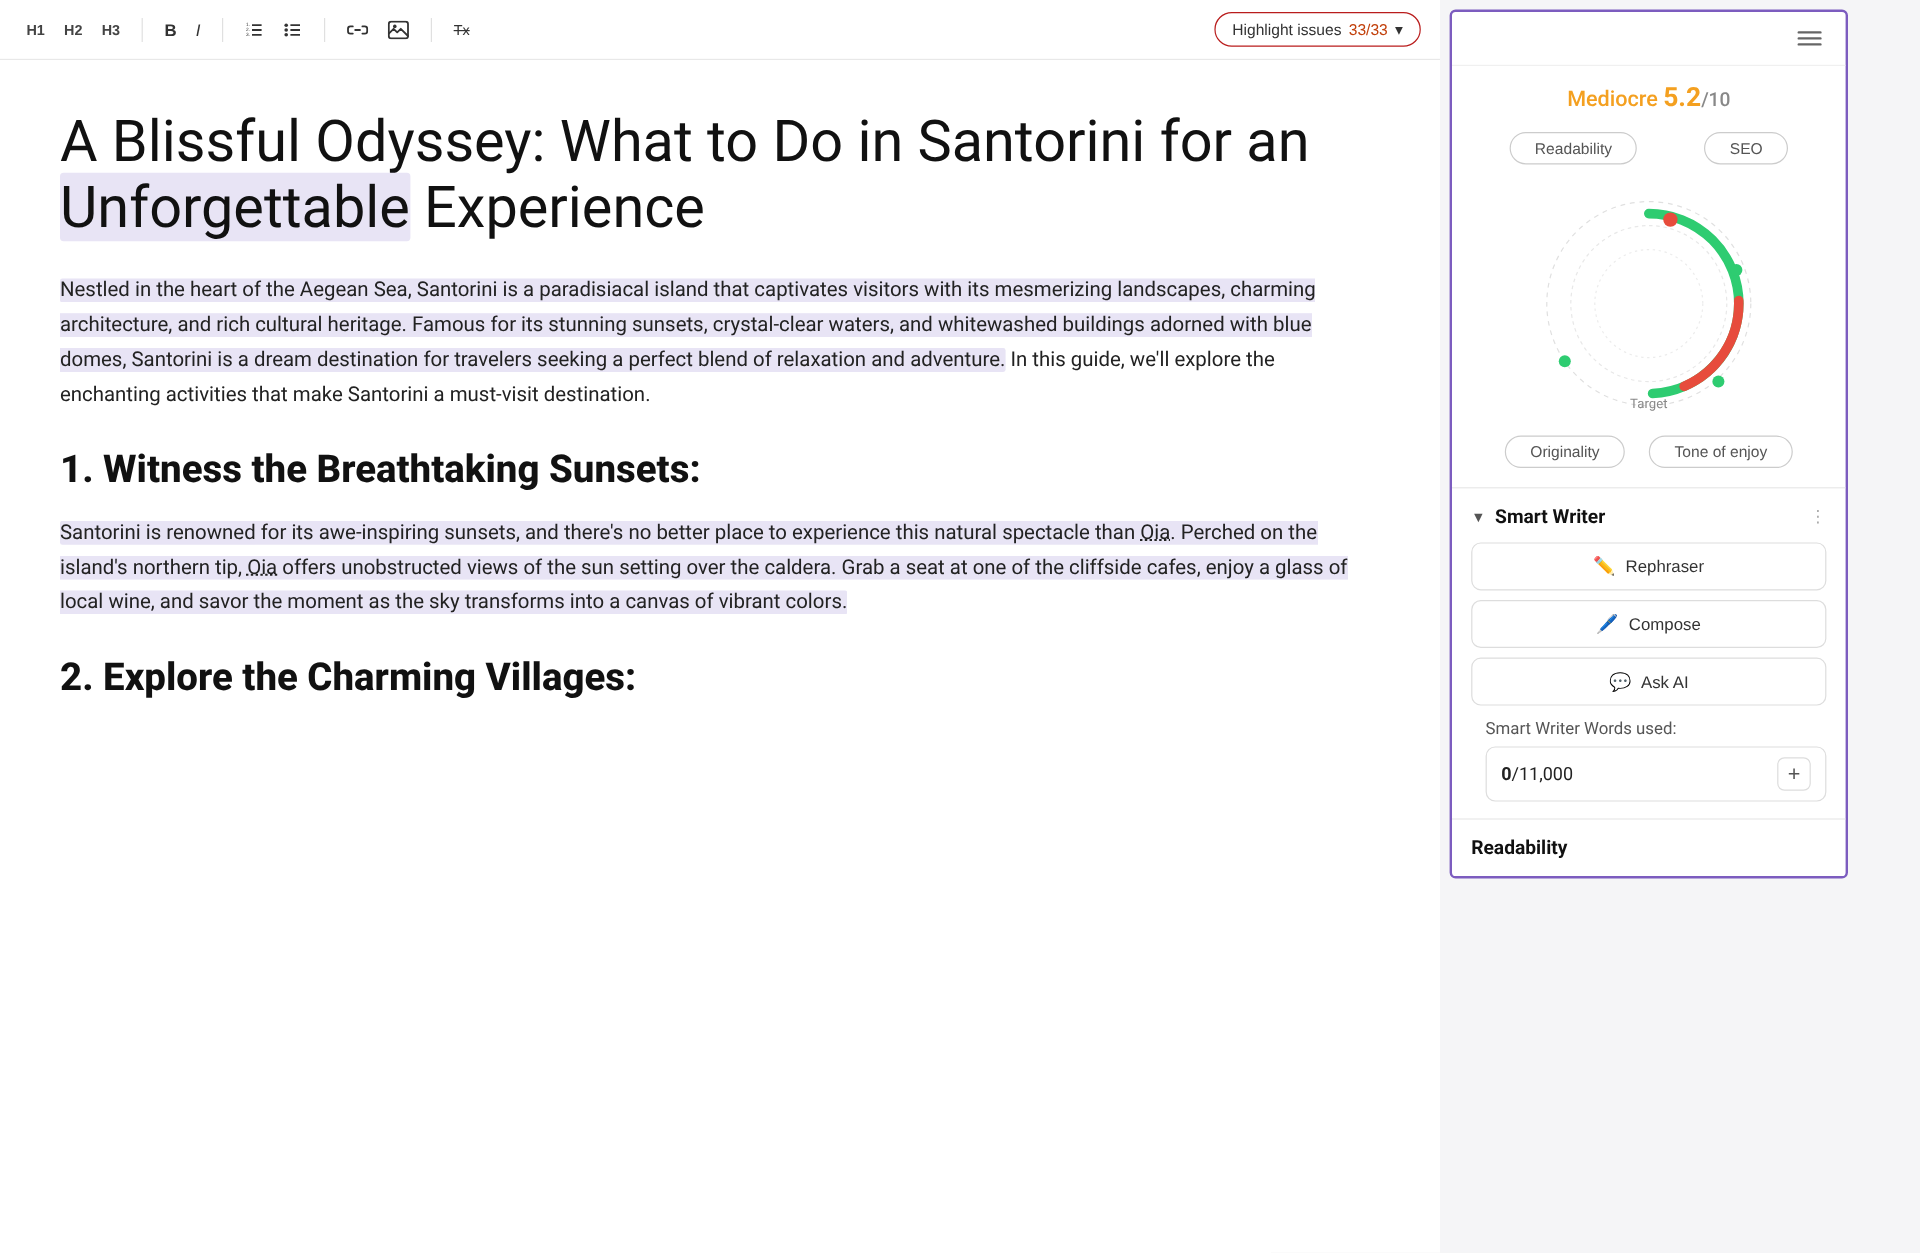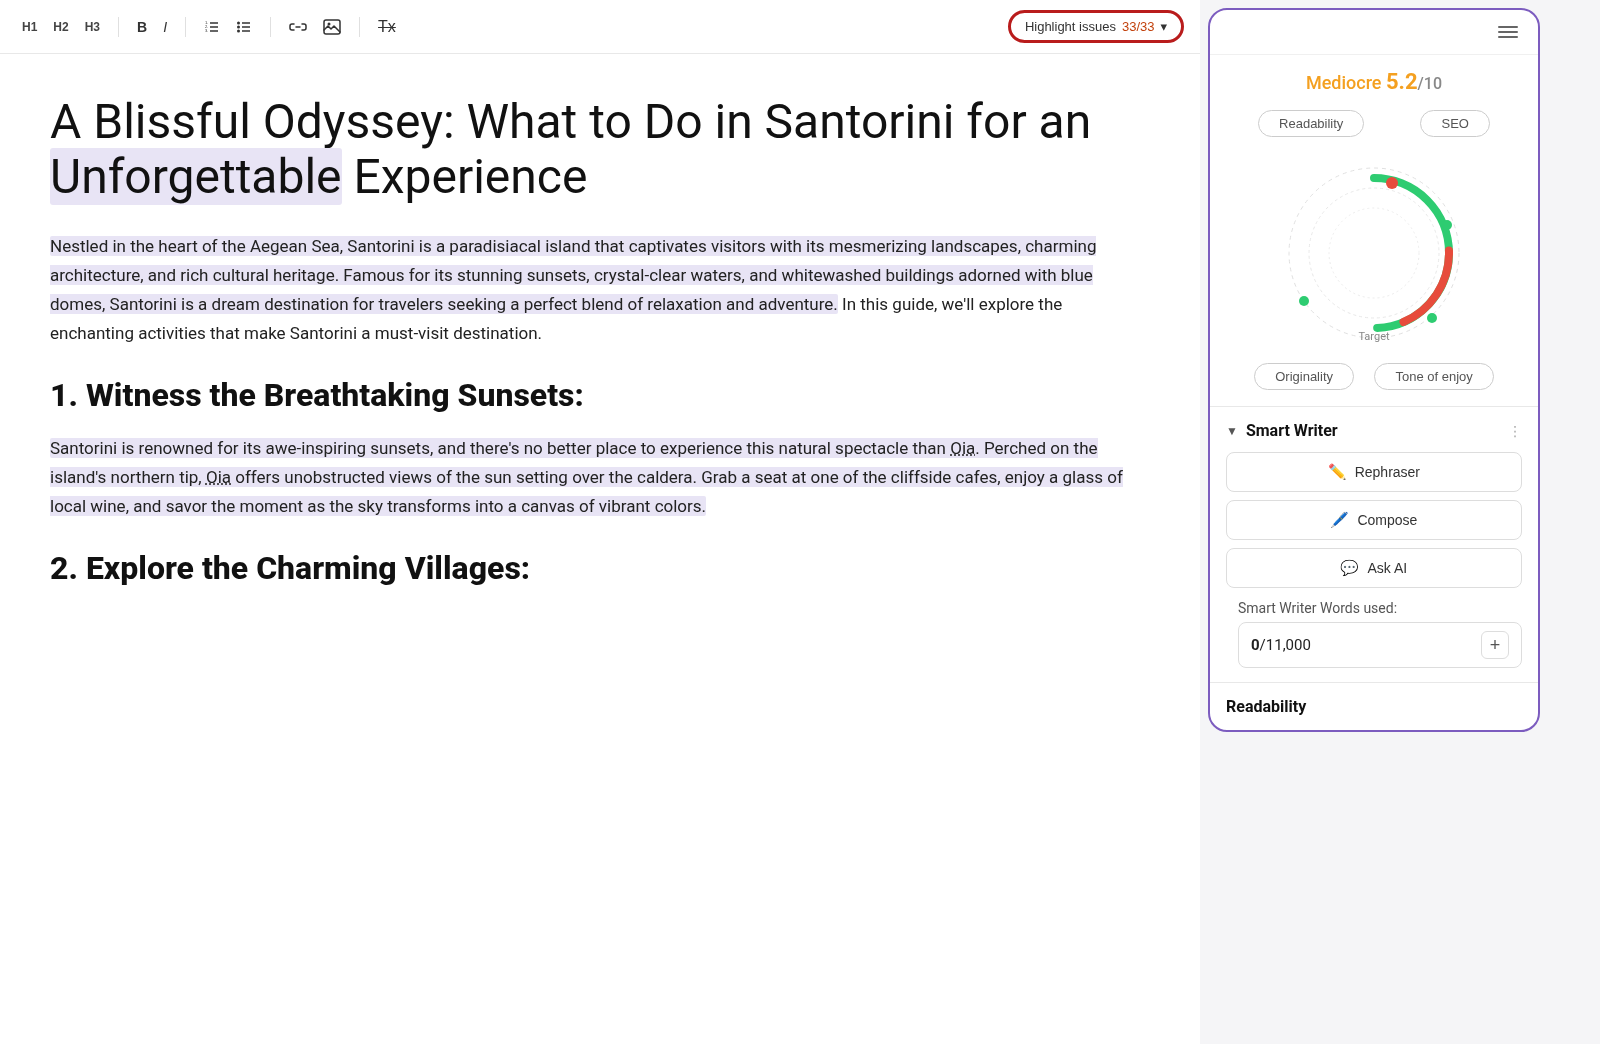--- a/index.html
+++ b/index.html
@@ -50,21 +50,21 @@
       height: 20px;
       background: #e0e0e0;
       margin: 0 4px;
     }
 
     .highlight-btn {
       margin-left: auto;
       display: flex;
       align-items: flex-start;
       gap: 6px;
-      border: 3px solid #b91c1c;
+      border: 1px solid #b91c1c;
       border-radius: 20px;
       padding: 6px 14px;
       background: #fff;
       cursor: pointer;
       font-size: 13px;
       color: #333;
     }
 
     .highlight-btn .count { color: #c2410c; font-weight: 500; }
 
@@ -111,21 +111,21 @@
     }
 
     
     .sidebar {
       width: 332px;
       background: #fff;
       display: flex;
       flex-direction: column;
       border: 2px solid #7c5cbf;
       margin: 8px;
-      border-radius: 19px;
+      border-radius: 5px;
       overflow: hidden;
     }
 
     .sidebar-header {
       display: flex;
       align-items: center;
       justify-content: flex-end;
       padding: 12px 16px;
       border-bottom: 1px solid #f0f0f0;
     }
@@ -385,21 +385,21 @@
         </button>
         <button class="toolbar-btn">
           <svg width="18" height="16" viewBox="0 0 18 16" fill="none">
               <rect x="1" y="1" width="16" height="14" rx="2" stroke="#333" stroke-width="1.5"></rect>
               <circle cx="6" cy="5" r="1.5" fill="#333"></circle>
               <path d="M1 11L5 7L8 10L11 7L17 13" stroke="#333" stroke-width="1.5" stroke-linecap="round" stroke-linejoin="round"></path>
             </svg>
         </button>
       </div>
       <div class="toolbar-divider"></div>
-      <button class="toolbar-btn" style="font-size:16px; text-decoration: line-through;">Tx</button>
+      <button class="toolbar-btn" style="font-size:12px; text-decoration: line-through;">Tx</button>
       <button class="highlight-btn">
         <span>Highlight issues</span>
         <span class="count">33/33</span>
         <span>▾</span>
       </button>
     </div>
 
     <div class="editor-content">
       <h1>
         A Blissful Odyssey: What to Do in Santorini for an <span class="highlight">Unforgettable</span> Experience

